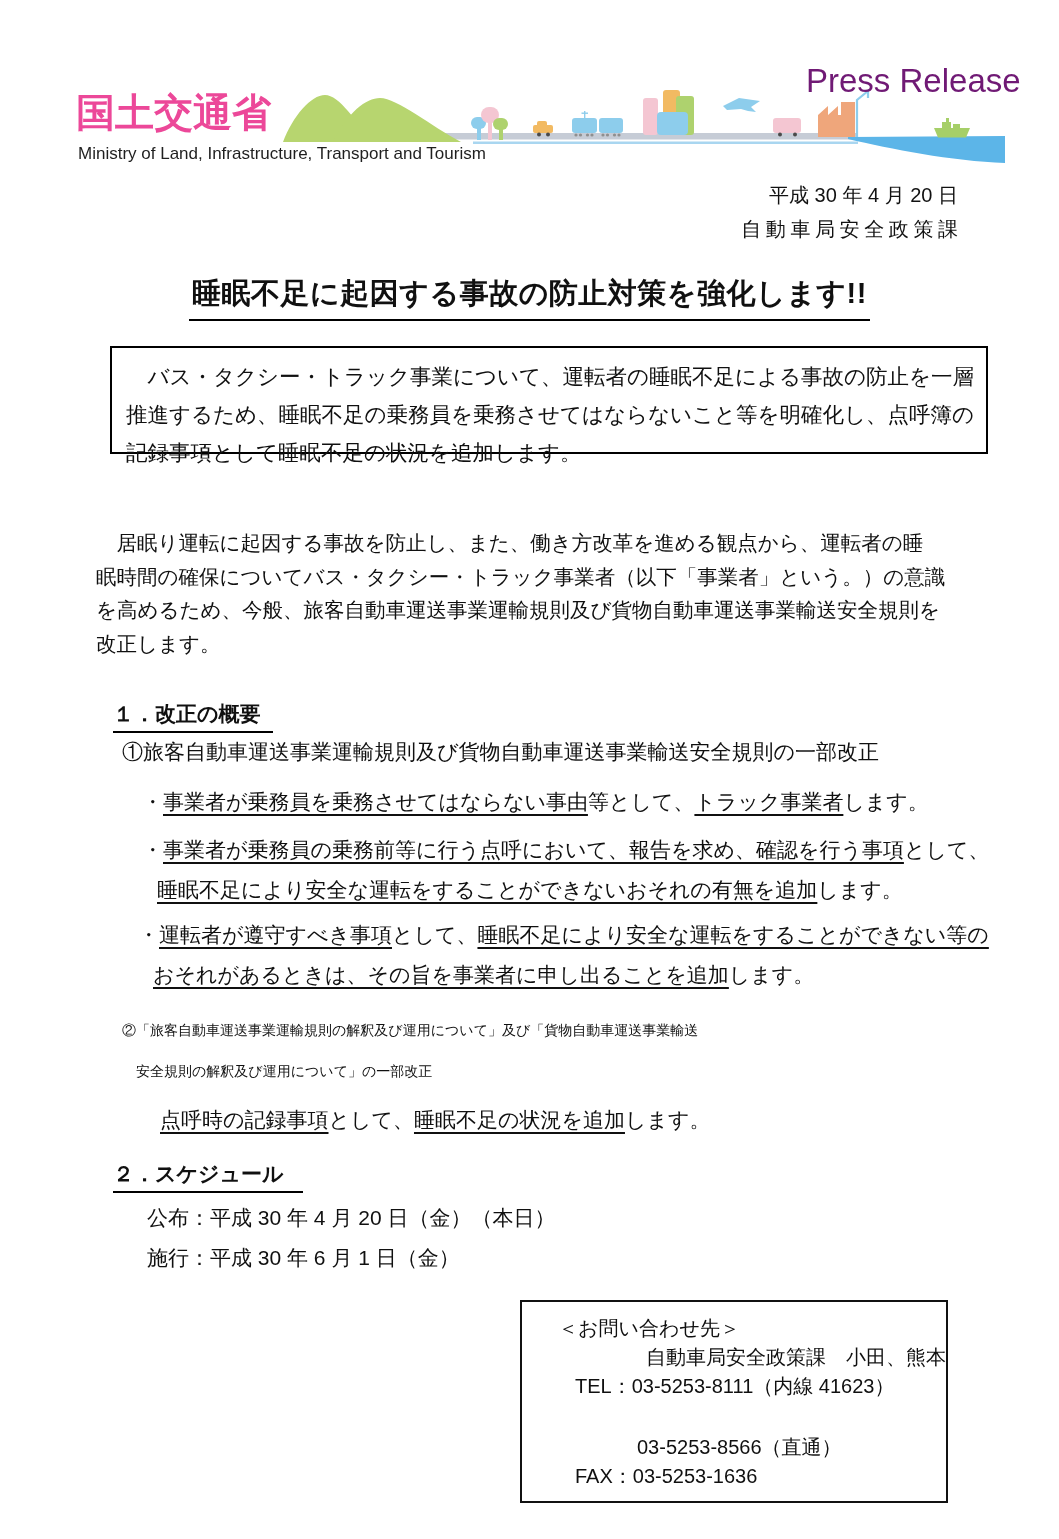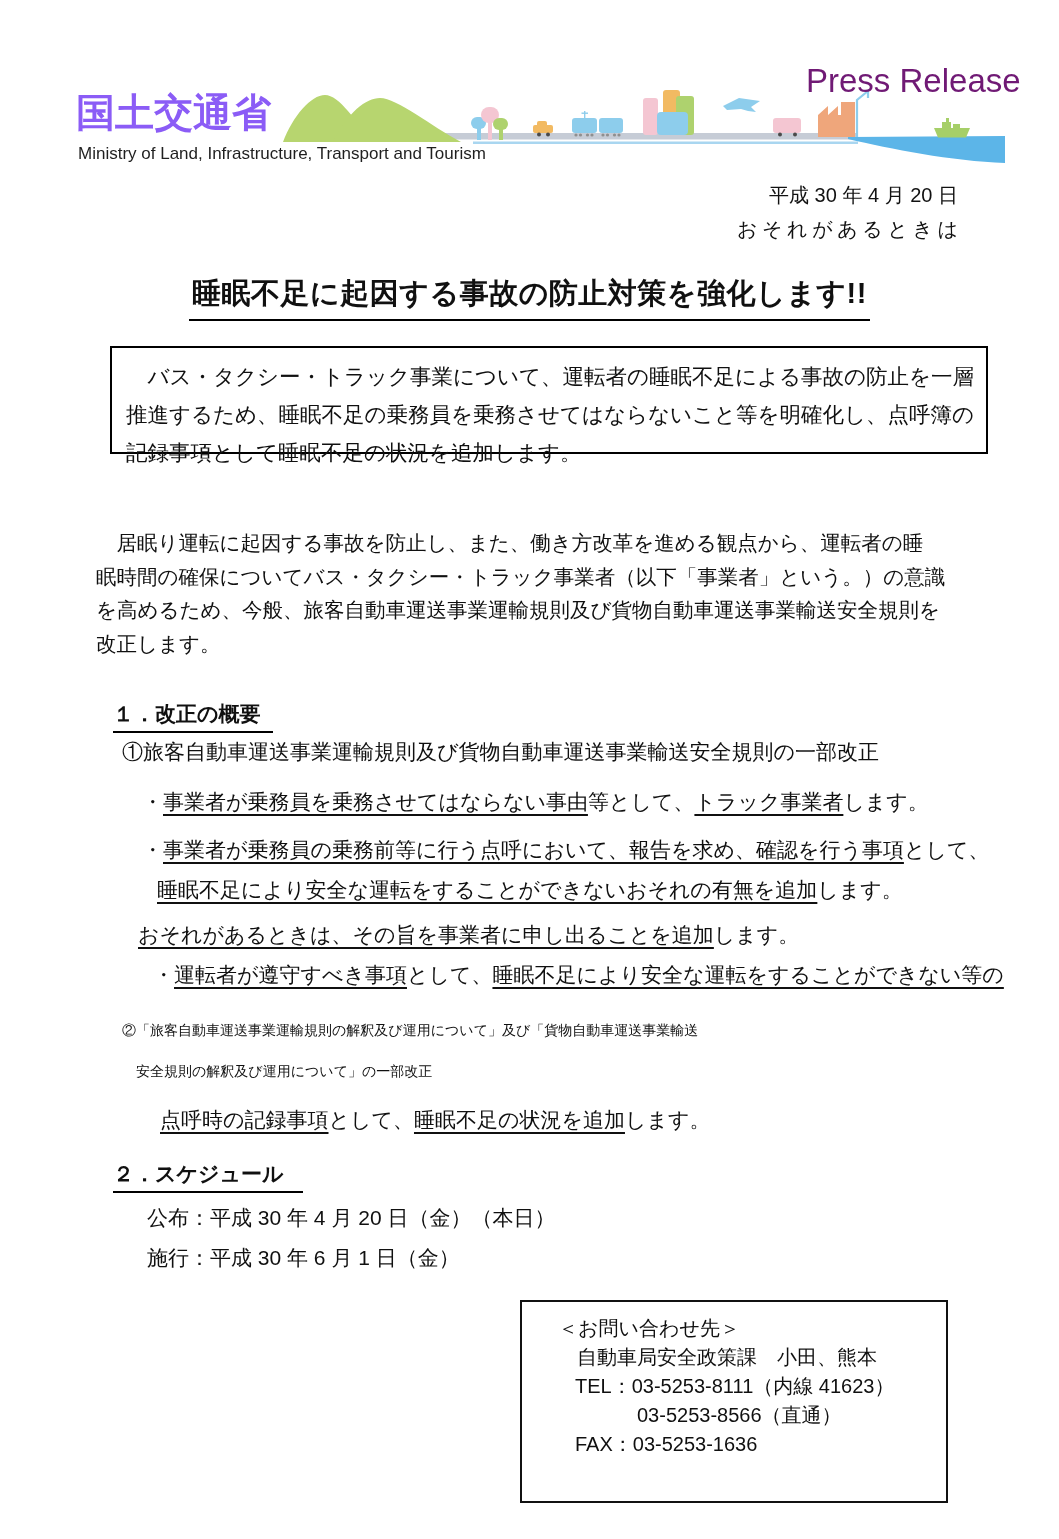--- a/index.html
+++ b/index.html
@@ -1,19 +1,19 @@
 <!DOCTYPE html>
 <html><head>
 <meta charset="utf-8">
 <style>
   html,body{margin:0;padding:0;background:#fff;}
   .page{position:relative;width:1059px;height:1539px;background:#ffffff;overflow:hidden;
         font-family:"Liberation Sans",sans-serif;color:#101010;}
   
-  .logo-jp{position:absolute;left:76px;top:86px;font-size:39px;font-weight:700;color:#8b5cf6;letter-spacing:0;}
+  .logo-jp{position:absolute;left:76px;top:86px;font-size:39px;font-weight:700;color:#ec4899;letter-spacing:0;}
   .logo-en{position:absolute;left:78px;top:144px;font-size:17px;color:#1f1f1f;}
   .illustration{position:absolute;left:283px;top:80px;width:722px;height:90px;}
   .press-release{position:absolute;left:806px;top:62px;font-size:33px;color:#701a75;line-height:38px;}
   .date-block{position:absolute;right:101px;top:178px;text-align:right;font-size:20px;line-height:34px;color:#111;}
   .date-block .dept{letter-spacing:4.6px;margin-right:-4.6px;}
   
   .title{position:absolute;left:0;top:274px;width:100%;text-align:center;margin:0;}
   .title span{display:inline-block;font-size:29px;font-weight:700;letter-spacing:.5px;
               border-bottom:2.5px solid #000;padding:0 3px 5px 3px;}
   
@@ -36,23 +36,23 @@
   .item2{position:absolute;left:122px;top:1010px;font-size:14px;line-height:41px;}
   .item2-detail{position:absolute;left:160px;top:1100px;font-size:21px;line-height:40px;}
   .s2-heading{position:absolute;left:113px;top:1160px;}
   .s2-heading span{padding-right:20px;}
   .schedule{position:absolute;left:147px;top:1198px;font-size:21px;line-height:40px;}
   
   .contact-box{position:absolute;left:520px;top:1300px;width:428px;height:203px;
                border:2px solid #111;box-sizing:border-box;padding-top:12px;
                font-size:20px;line-height:29px;}
   .pa{padding-left:36px;}
-  .pb{padding-left:55px;}
+  .pb{padding-left:55px;text-align:right;}
   .pc{padding-left:53px;}
-  .pd{padding-left:115px;}
+  .pd{padding-left:115px;margin-top:32px;}
 </style>
 </head>
 <body>
 
 <div class="page">
 
   <div class="logo-jp">国土交通省</div>
   <div class="logo-en">Ministry of Land, Infrastructure, Transport and Tourism</div>
 
   <svg class="illustration" viewBox="0 0 722 90" aria-hidden="true">
@@ -116,21 +116,21 @@
       <rect x="659" y="42" width="9" height="7" fill="#a6cf68"></rect>
       <rect x="670" y="44" width="7" height="5" fill="#a6cf68"></rect>
       <path d="M 651 48 L 655 57.5 L 683 57.5 L 687 48 Z" fill="#a6cf68"></path>
     </g>
   </svg>
 
   <div class="press-release">Press Release</div>
 
   <div class="date-block">
     <div>平成 30 年 4 月 20 日</div>
-    <div class="dept">おそれがあるときは</div>
+    <div class="dept">自動車局安全政策課</div>
   </div>
 
   <h1 class="title">
     <span>睡眠不足に起因する事故の防止対策を強化します!!</span>
   </h1>
 
   <div class="summary-box">
     <div class="txt">　バス・タクシー・トラック事業について、運転者の睡眠不足による事故の防止を一層
 推進するため、睡眠不足の乗務員を乗務させてはならないこと等を明確化し、点呼簿の
 記録事項として睡眠不足の状況を追加します。</div>
@@ -147,22 +147,22 @@
   <div class="item1">①旅客自動車運送事業運輸規則及び貨物自動車運送事業輸送安全規則の一部改正</div>
 
   <div class="bullet b1">
       <div class="seg-line"><span>・</span><span class="u">事業者が乗務員を乗務させてはならない事由</span><span>等として、</span><span class="u">トラック事業者</span><span>します。</span></div>
     </div>
   <div class="bullet b2">
       <div class="seg-line"><span>・</span><span class="u">事業者が乗務員の乗務前等に行う点呼において、報告を求め、確認を行う事項</span><span>として、</span></div>
       <div class="seg-line"><span class="u">睡眠不足により安全な運転をすることができないおそれの有無を追加</span><span>します。</span></div>
     </div>
   <div class="bullet b3">
+      <div class="seg-line"><span>・</span><span class="u">運転者が遵守すべき事項</span><span>として、</span><span class="u">睡眠不足により安全な運転をすることができない等の</span></div>
       <div class="seg-line"><span class="u">おそれがあるときは、その旨を事業者に申し出ることを追加</span><span>します。</span></div>
-      <div class="seg-line"><span>・</span><span class="u">運転者が遵守すべき事項</span><span>として、</span><span class="u">睡眠不足により安全な運転をすることができない等の</span></div>
     </div>
 
   <div class="item2 prelines">②「旅客自動車運送事業運輸規則の解釈及び運用について」及び「貨物自動車運送事業輸送
 　安全規則の解釈及び運用について」の一部改正</div>
   <div class="item2-detail">
       <div class="seg-line"><span class="u">点呼時の記録事項</span><span>として、</span><span class="u">睡眠不足の状況を追加</span><span>します。</span></div>
     </div>
 
   <div class="s2-heading">
     <span>２．スケジュール</span>

